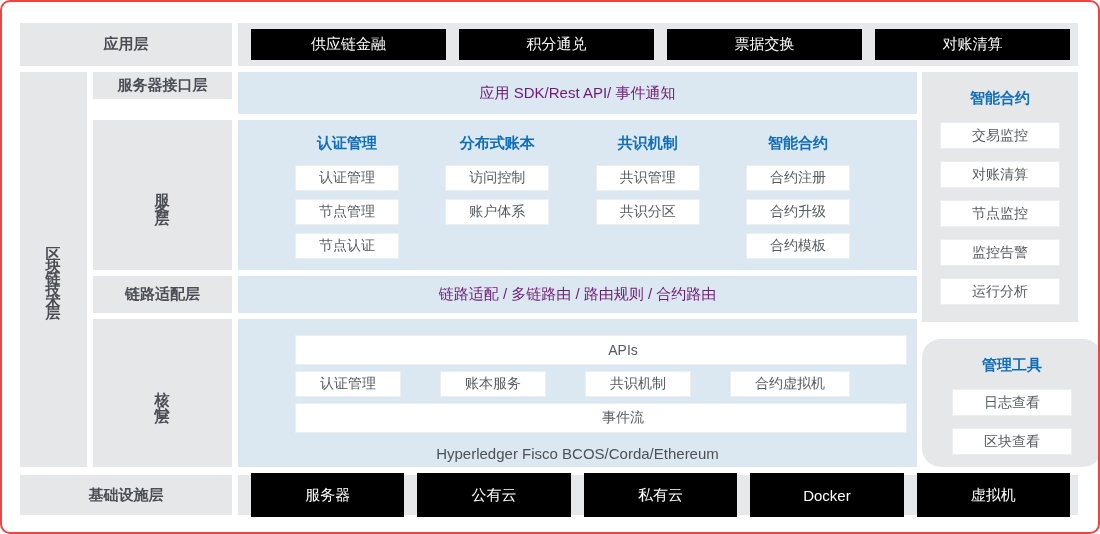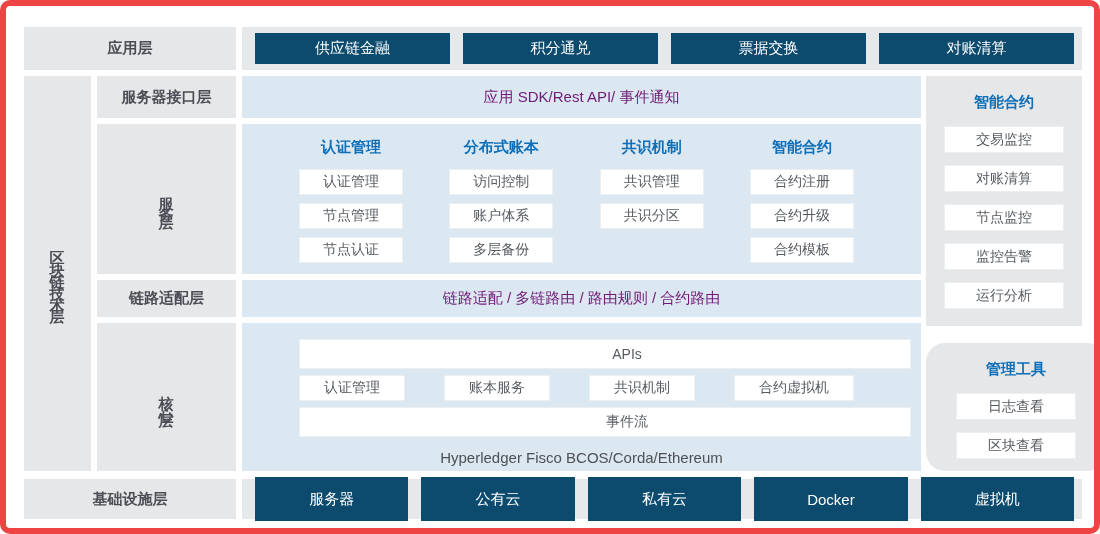--- a/index.html
+++ b/index.html
@@ -1,32 +1,32 @@
 <!DOCTYPE html>
 <html><head>
 <meta charset="utf-8">
 <style>
   html,body{margin:0;padding:0;background:#fff;}
   body{font-family:"Liberation Sans","DejaVu Sans",sans-serif;}
   .canvas{
     position:relative;width:1100px;height:534px;background:#fff;
-    border:6px solid #ef4444;border-radius:10px;box-sizing:border-box;
+    border:2px solid #ef4444;border-radius:10px;box-sizing:border-box;
     overflow:hidden;
   }
   .abs{position:absolute;box-sizing:border-box;}
   .gray-box{
     background:#e6e7e9;color:#4a4e54;font-weight:bold;font-size:15px;
     display:flex;align-items:center;justify-content:center;
   }
   .strip{
     background:#e7e8ea;display:flex;align-items:center;gap:13px;
     padding:0 8px 0 13px;
   }
   .btn-blue{
-    flex:1;height:31px;background:#0c4a6e;color:#ffffff;font-size:15px;
+    flex:1;height:31px;background:#000000;color:#ffffff;font-size:15px;
     display:flex;align-items:center;justify-content:center;
   }
   .strip.bottom .btn-blue{height:44px;}
   .panel-blue{background:#dbe7f1;}
   .bar-blue{
     background:#dbe7f1;color:#701a75;font-size:15px;
     display:flex;align-items:center;justify-content:center;
   }
   .v-text{
     writing-mode:vertical-rl;text-orientation:upright;
@@ -66,21 +66,21 @@
     <div class="btn-blue">供应链金融</div>
     <div class="btn-blue">积分通兑</div>
     <div class="btn-blue">票据交换</div>
     <div class="btn-blue">对账清算</div>
   </div>
 
   <div class="abs gray-box" style="left:18px;top:70px;width:67px;height:395px;">
     <span class="v-text">区块链技术层</span>
   </div>
 
-  <div class="abs gray-box" style="left:91px;top:70px;width:139px;height:42px;">服务器接口层</div>
+  <div class="abs gray-box" style="left:91px;top:70px;width:139px;height:27px;">服务器接口层</div>
   <div class="abs gray-box" style="left:91px;top:118px;width:139px;height:150px;">
     <span class="v-text short">服务层</span>
   </div>
   <div class="abs gray-box" style="left:91px;top:274px;width:139px;height:37px;">链路适配层</div>
   <div class="abs gray-box" style="left:91px;top:317px;width:139px;height:148px;">
     <span class="v-text short">核心层</span>
   </div>
 
   <div class="abs bar-blue" style="left:236px;top:70px;width:679px;height:42px;">应用 SDK/Rest API/ 事件通知</div>
 
@@ -88,21 +88,20 @@
     <div class="svc-col">
       <div class="blue-title">认证管理</div>
       <div class="white-box">认证管理</div>
       <div class="white-box">节点管理</div>
       <div class="white-box">节点认证</div>
     </div>
     <div class="svc-col">
       <div class="blue-title">分布式账本</div>
       <div class="white-box">访问控制</div>
       <div class="white-box">账户体系</div>
-      <div class="white-box">多层备份</div>
     </div>
     <div class="svc-col">
       <div class="blue-title">共识机制</div>
       <div class="white-box">共识管理</div>
       <div class="white-box">共识分区</div>
     </div>
     <div class="svc-col">
       <div class="blue-title">智能合约</div>
       <div class="white-box">合约注册</div>
       <div class="white-box">合约升级</div>

